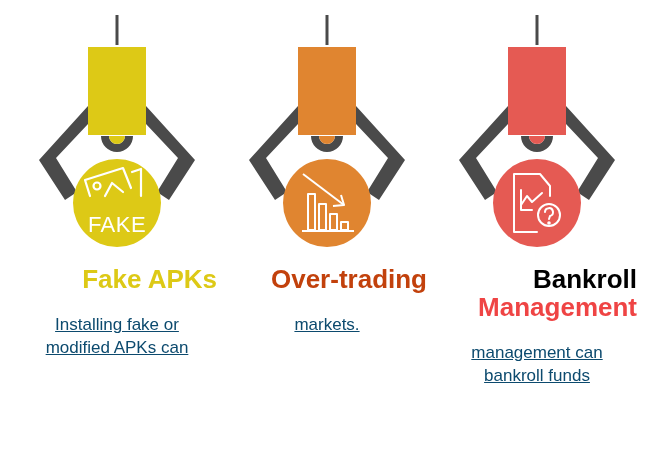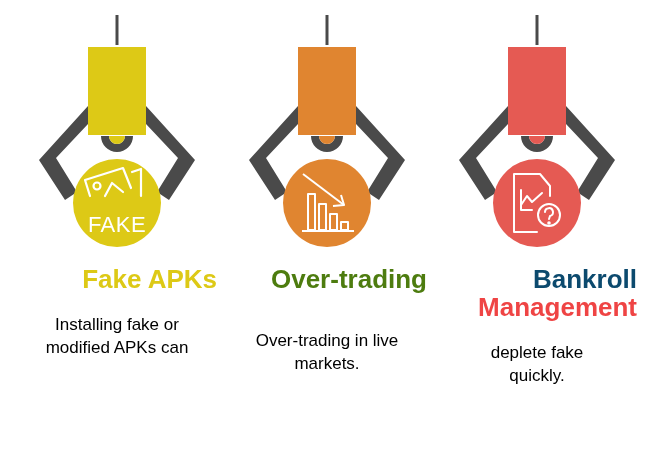--- a/index.html
+++ b/index.html
@@ -1,21 +1,21 @@
 <!DOCTYPE html>
 <html><head>
 <meta charset="utf-8">
 <style>
   html, body { margin:0; padding:0; background:#ffffff; }
   body { width:671px; height:455px; position:relative; overflow:hidden;
          font-family:"Liberation Sans", "DejaVu Sans", sans-serif; }
   .graphic { position:absolute; left:0; top:0; }
   .col { position:absolute; width:200px; text-align:center; }
   .title { font-weight:bold; font-size:26px; line-height:28px; margin:0;text-align:right; }
-  .desc { font-size:17px; line-height:23px; color:#000000; margin:0; }
+  .desc { font-size:17px; line-height:23px; color:#0c4a6e; margin:0;text-decoration:underline; }
 </style>
 </head>
 <body>
 
 <svg class="graphic" width="671" height="455" viewBox="0 0 671 455">
   <defs>
     <g id="claw-arms">
       <line x1="0" y1="15" x2="0" y2="45" stroke="#4a4a4a" stroke-width="3"></line>
       <polygon points="-29,106 -29,124 -61,158 -40,192 -52,200 -78,160" fill="#4a4a4a"></polygon>
       <polygon points="29,106 29,124 61,158 40,192 52,200 78,160" fill="#4a4a4a"></polygon>
@@ -69,23 +69,22 @@
   </g>
 </svg>
 
 <div class="col" style="left:17px; top:265px;">
   <p class="title" style="color:#ddc916; margin-bottom:20px;">Fake APKs</p>
   <p class="desc">Installing fake or</p>
   <p class="desc">modified APKs can</p>
 </div>
 
 <div class="col" style="left:227px; top:265px;">
-  <p class="title" style="color:#4d7c0f; margin-bottom:36px;">Over-trading</p>
-  <p class="desc">Over-trading in live</p>
+  <p class="title" style="color:#c2410c; margin-bottom:20px;">Over-trading</p>
   <p class="desc">markets.</p>
 </div>
 
 <div class="col" style="left:437px; top:265px;">
-  <p class="title" style="color:#0c4a6e;">Bankroll</p>
+  <p class="title" style="color:#000000;">Bankroll</p>
   <p class="title" style="color:#ef4444; margin-bottom:20px;">Management</p>
-  <p class="desc">deplete fake</p>
-  <p class="desc">quickly.</p>
+  <p class="desc">management can</p>
+  <p class="desc">bankroll funds</p>
 </div>
 
 </body></html>

